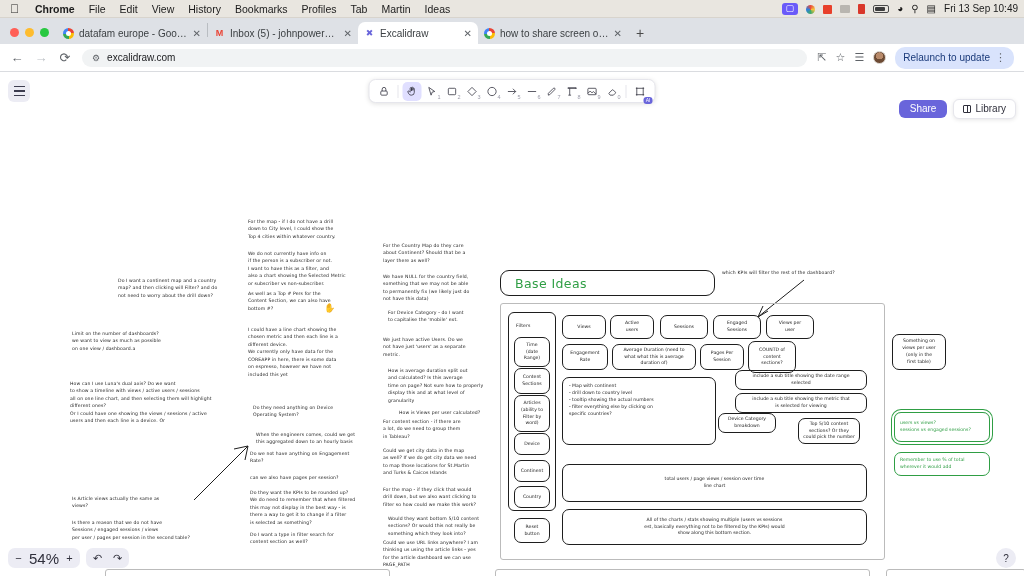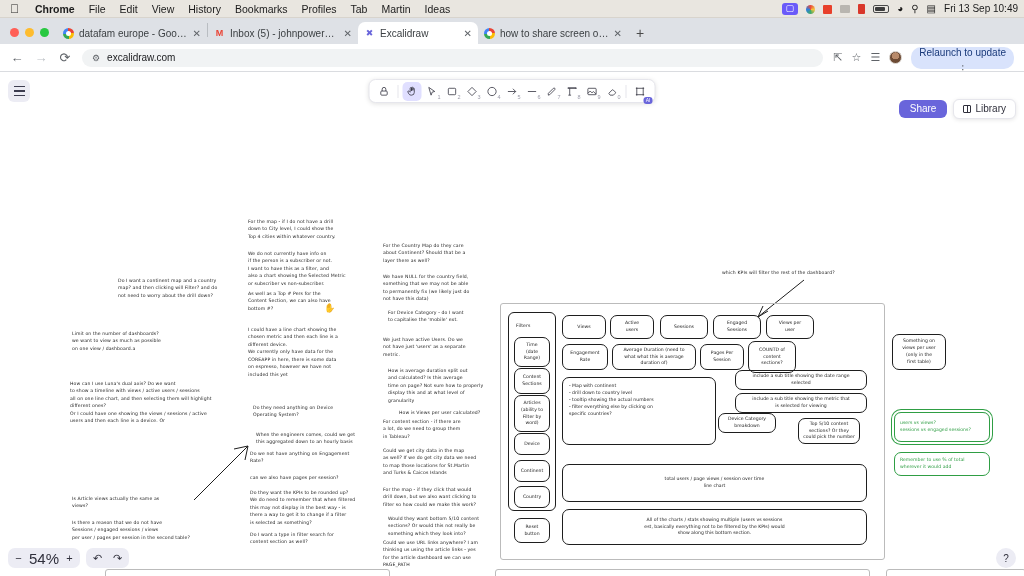--- a/index.html
+++ b/index.html
@@ -120,21 +120,21 @@
   #omnibar .tbicon { font-size: 11px; color: #5f6368; }
   .avatar {
     width: 13px; height: 13px; border-radius: 50%;
     background: radial-gradient(circle at 50% 35%, #b88a6a 0 38%, #6d4b34 39% 100%);
     border: 1px solid #d0c9c2;
   }
   .relaunch {
     background: #d9e3fc; color: #1a3a7a;
     border-radius: 10px; height: 22px;
     display: flex; align-items: center; gap: 5px;
-    padding: 0 8px; font-size: 10px; white-space: nowrap; flex-direction: column;
+    padding: 0 8px; font-size: 10px; white-space: nowrap;
   }
   .vdots { font-size: 11px; color: #5f6368; letter-spacing: 0; }
 
   
   #canvas {
     position: relative;
     width: 1024px; height: 504px;
     background: #ffffff;
     overflow: hidden;
   }
@@ -557,20 +557,23 @@
     <path d="M6 40 L16 34 M6 40 L11 29" stroke="#1e1e1e" stroke-width="1" fill="none"></path>
   </svg>
 
   <svg class="arrow-svg" style="left:190px; top:370px; width:62px; height:62px;">
     <path d="M4 58 L58 4" stroke="#1e1e1e" stroke-width="1" fill="none"></path>
     <path d="M58 4 L44 7 M58 4 L55 18" stroke="#1e1e1e" stroke-width="1" fill="none"></path>
   </svg>
 
   <div class="hand-cursor" style="left:324px; top:231px;">✋</div>
 
+  <div class="title-box" style="left:500px; top:198px; width:215px; height:26px;">
+    <span class="title-text t-green">Base Ideas</span>
+  </div>
 
   <div class="frame" style="left:500px; top:231px; width:385px; height:257px;"></div>
 
   <div class="box left" style="left:508px; top:240px; width:48px; height:199px; align-items:flex-start; border-radius:6px;"></div>
   <div class="sketch-note" style="left:516px; top:250px; width:40px;">Filters</div>
   <div class="box" style="left:514px; top:265px; width:36px; height:30px;">Time
 (date
 Range)</div>
   <div class="box" style="left:514px; top:296px; width:36px; height:26px;">Content
 Sections</div>

